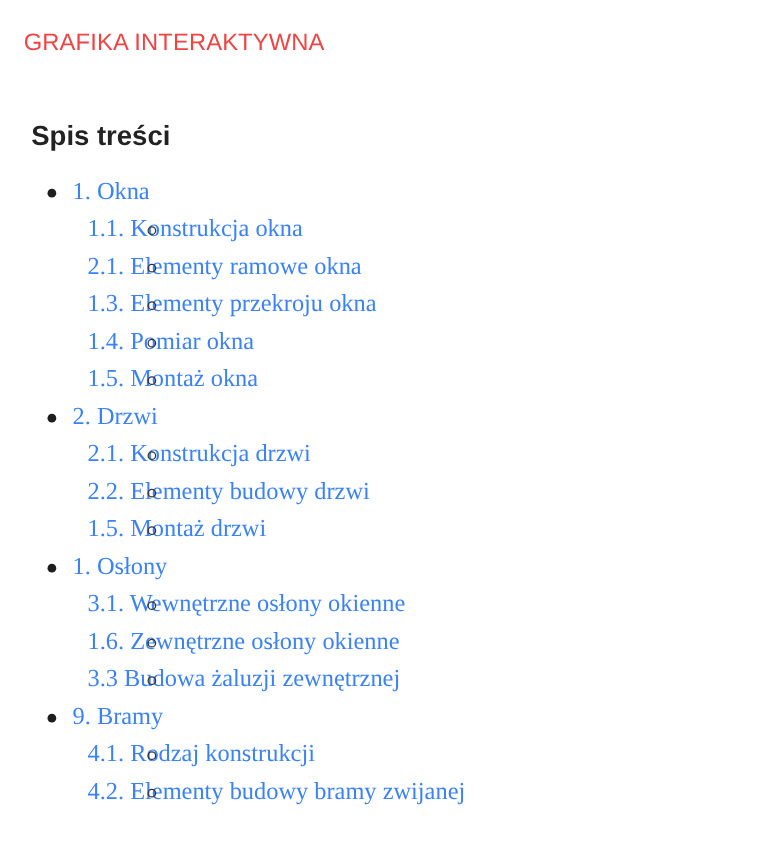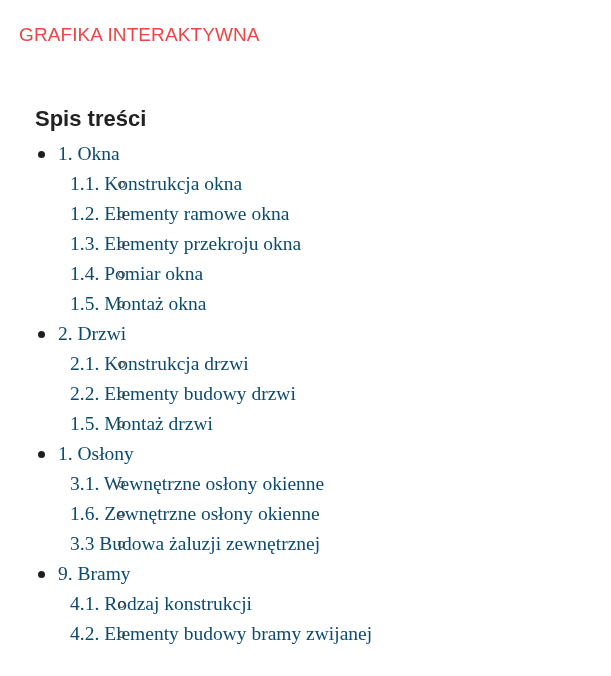--- a/index.html
+++ b/index.html
@@ -21,21 +21,21 @@
       font-size: 19px;
       color: #ef4444;
       letter-spacing: 0.1px;
       text-decoration: none;
       white-space: nowrap;
     }
     .toc-heading {
       position: absolute;
       left: 19px;
       top: 90px;
-      margin: 16px;
+      margin: 6px;
       font-family: "Liberation Sans", sans-serif;
       font-size: 22px;
       font-weight: bold;
       color: #222222;
       white-space: nowrap;
     }
     .toc {
       position: absolute;
       left: 0;
       top: 140px;
@@ -69,21 +69,21 @@
       left: 118px;
       top: 11px;
       width: 5px;
       height: 5px;
       border: 1.3px solid #333333;
       background: transparent;
     }
     .toc-link {
       font-family: "Liberation Serif", serif;
       font-size: 19.5px;
-      color: #0c4a6e;
+      color: #3b82f6;
       text-decoration: none;
     }
   </style>
 </head>
 <body>
 
 <a class="site-title" href="#">GRAFIKA INTERAKTYWNA</a>
 
 <h2 class="toc-heading">Spis treści</h2>
 
@@ -92,21 +92,21 @@
   <li class="toc-item level-1">
     <span class="bullet"></span>
     <a class="toc-link" href="#">1. Okna</a>
   </li>
   <li class="toc-item level-2">
     <span class="bullet"></span>
     <a class="toc-link" href="#">1.1. Konstrukcja okna</a>
   </li>
   <li class="toc-item level-2">
     <span class="bullet"></span>
-    <a class="toc-link" href="#">1.2. Elementy ramowe okna</a>
+    <a class="toc-link" href="#">2.1. Elementy ramowe okna</a>
   </li>
   <li class="toc-item level-2">
     <span class="bullet"></span>
     <a class="toc-link" href="#">1.3. Elementy przekroju okna</a>
   </li>
   <li class="toc-item level-2">
     <span class="bullet"></span>
     <a class="toc-link" href="#">1.4. Pomiar okna</a>
   </li>
   <li class="toc-item level-2">

